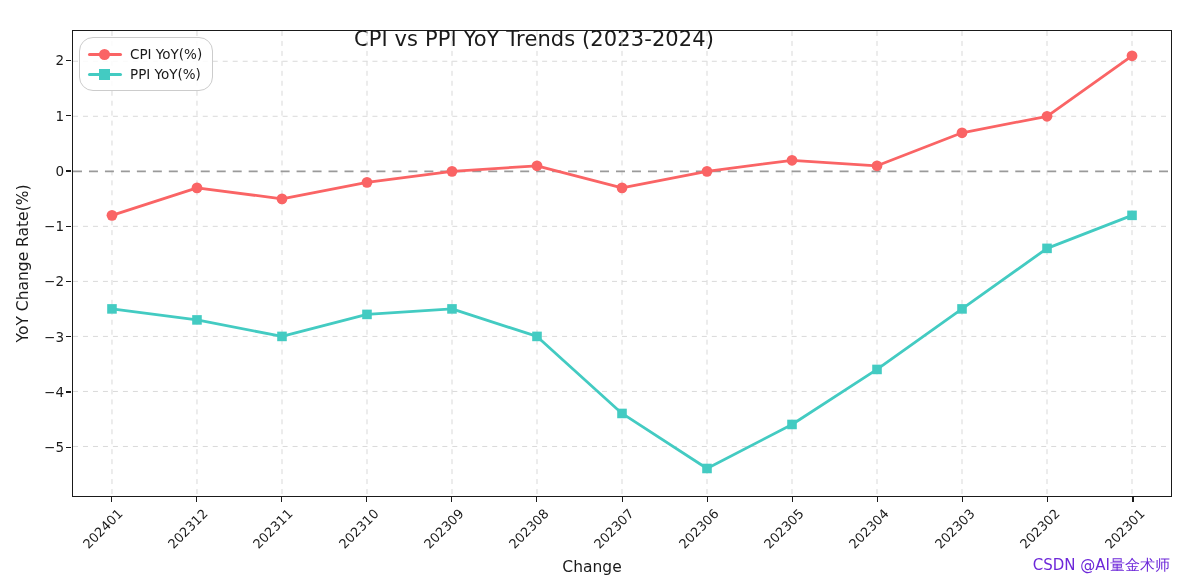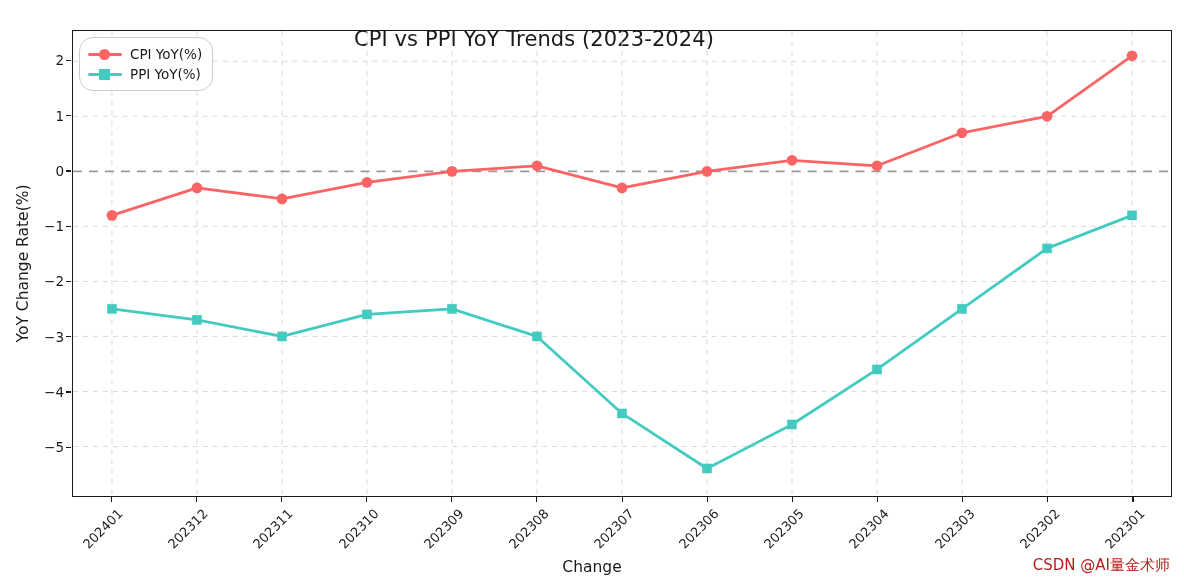--- a/index.html
+++ b/index.html
@@ -154,21 +154,21 @@
     color: #1a1a1a;
     white-space: nowrap;
   }
 
   
   #watermark {
     position: absolute;
     right: 14px;
     bottom: 9px;
     font-size: 15px;
-    color: #b91c1c;
+    color: #6d28d9;
     white-space: nowrap;
     font-family: "DejaVu Sans", sans-serif;
   }
 </style>
 </head>
 <body>
 
 <div id="figure">
 
   <div id="chart-title">CPI vs PPI YoY Trends (2023-2024)</div>

